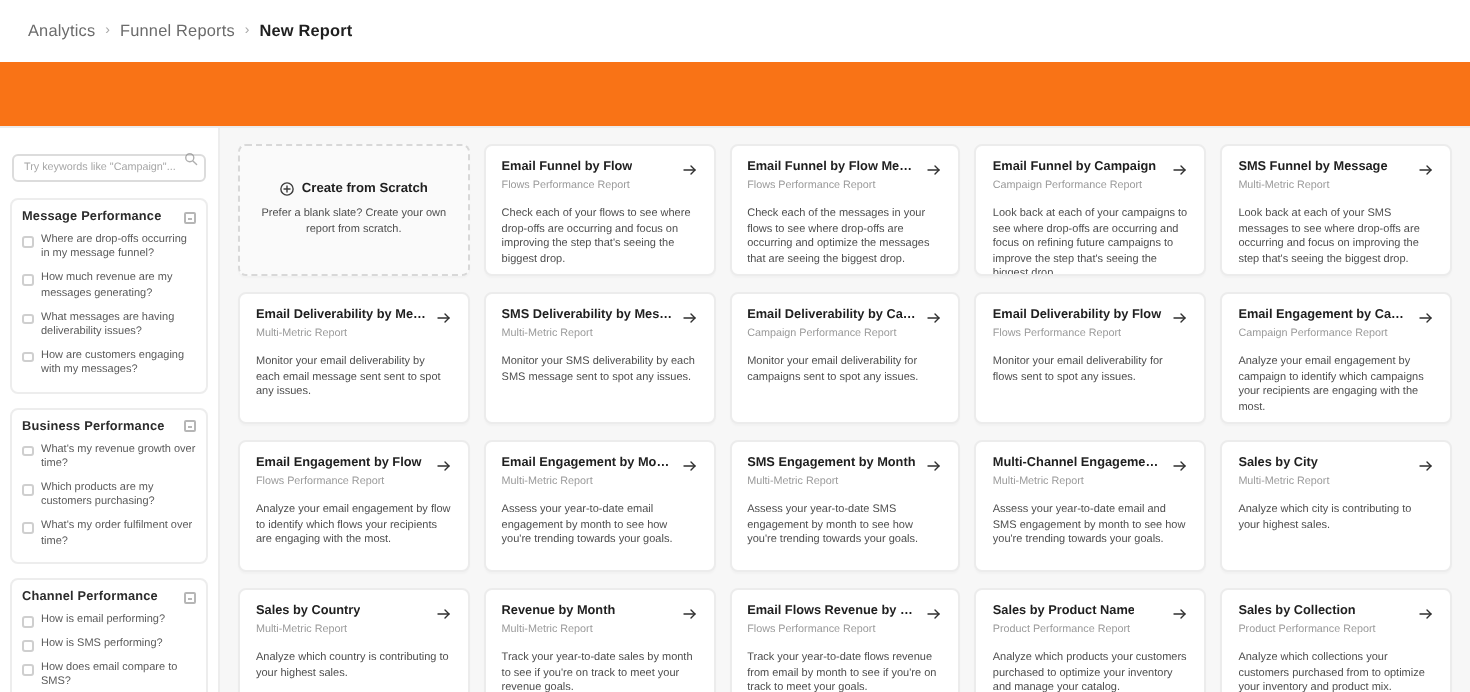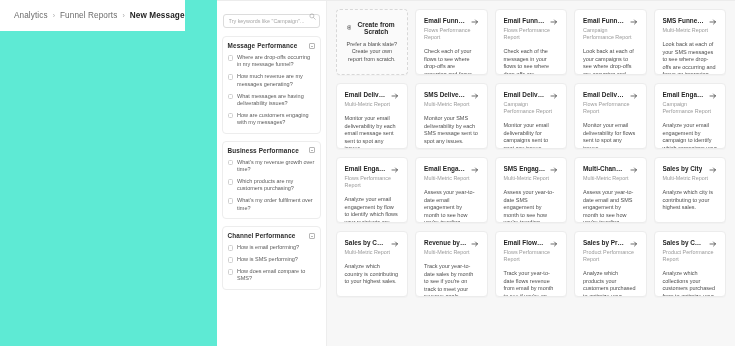--- a/index.html
+++ b/index.html
@@ -2,21 +2,21 @@
 <html><head>
 <meta charset="utf-8">
 <style>
   * { box-sizing: border-box; margin: 0; padding: 0; }
   html, body {
     width: 735px; height: 346px;
     font-family: "Liberation Sans", sans-serif;
     background: #ffffff;
     overflow: hidden;
   }
-  .page { width: 735px; height: 346px; display: flex; flex-direction: row; background: #5eead4; gap: 32px; }
+  .page { width: 735px; height: 346px; display: flex; flex-direction: column; background: #f97316; gap: 32px; }
 
   
   .topbar {
     height: 31px; flex: 0 0 31px;
     display: flex; align-items: center;
     padding-left: 14px;
     background: #ffffff;
   }
   .crumbs { display: flex; align-items: center; gap: 5px; }
   .crumb { font-size: 8.2px; color: #6b6b6b; letter-spacing: .1px; white-space: nowrap; }
@@ -98,21 +98,21 @@
 <body>
 
 <div class="page">
 
   <div class="topbar">
     <nav class="crumbs">
       <span class="crumb">Analytics</span>
       <span class="crumb-sep">›</span>
       <span class="crumb">Funnel Reports</span>
       <span class="crumb-sep">›</span>
-      <span class="crumb current">New Message</span>
+      <span class="crumb current">New Report</span>
     </nav>
   </div>
 
   <div class="body">
 
     <aside class="sidebar">
       <div class="search-wrap">
         <input class="search-input" type="text" placeholder="Try keywords like &quot;Campaign&quot;..." style="">
         <svg class="search-icon" viewBox="0 0 16 16">
           <circle cx="6.6" cy="6.6" r="4.6" fill="none" stroke="#6f6f6f" stroke-width="1.6"></circle>

